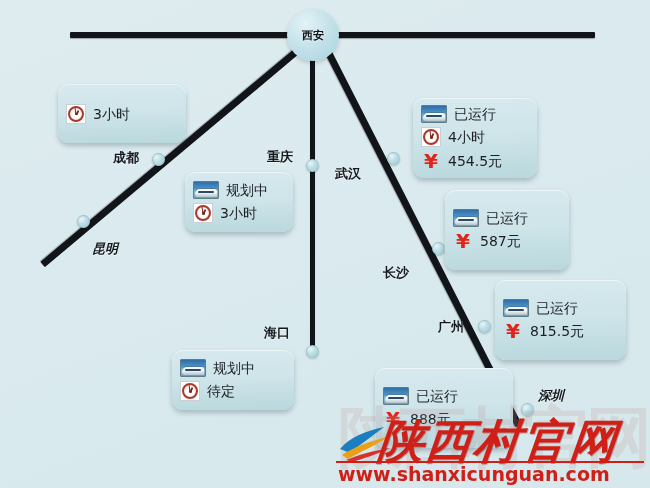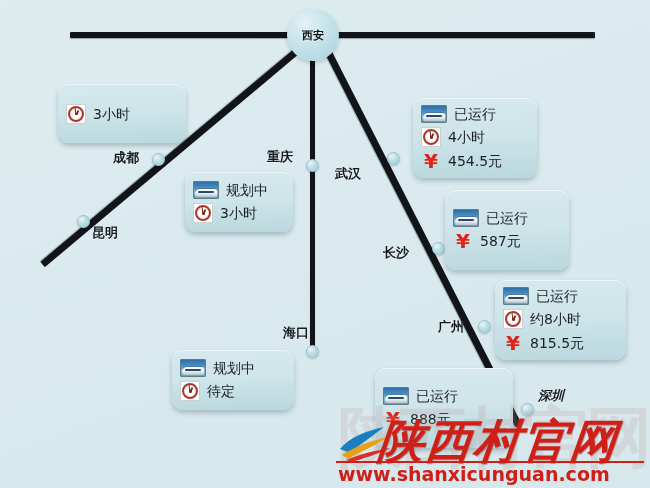--- a/index.html
+++ b/index.html
@@ -246,25 +246,25 @@
   <div class="station-dot" style="left:152px; top:153px;"></div>
   <div class="station-dot" style="left:77px;  top:215px;"></div>
   <div class="station-dot" style="left:306px; top:159px;"></div>
   <div class="station-dot" style="left:306px; top:345px;"></div>
   <div class="station-dot" style="left:387px; top:152px;"></div>
   <div class="station-dot" style="left:432px; top:242px;"></div>
   <div class="station-dot" style="left:478px; top:320px;"></div>
   <div class="station-dot" style="left:521px; top:403px;"></div>
 
   <div class="city-label" style="left:113px; top:149px;">成都</div>
-  <div class="city-label" style="left:92px;  top:224px;">昆明</div>
+  <div class="city-label" style="left:92px;  top:240px;font-style:italic;">昆明</div>
   <div class="city-label" style="left:267px; top:148px;">重庆</div>
-  <div class="city-label" style="left:264px; top:324px;margin-left:19px;">海口</div>
+  <div class="city-label" style="left:264px; top:324px;">海口</div>
   <div class="city-label" style="left:335px; top:165px;">武汉</div>
-  <div class="city-label" style="left:383px; top:244px;">长沙</div>
+  <div class="city-label" style="left:383px; top:264px;">长沙</div>
   <div class="city-label" style="left:438px; top:318px;">广州</div>
   <div class="city-label" style="left:538px; top:387px;font-style:italic;">深圳</div>
 
   <div class="callout" style="left:58px; top:84px; width:128px; height:59px;">
     <div class="crow">
       <span class="icon-clock">
         <span class="face"></span>
           <span class="hand-h"></span>
           <span class="hand-m"></span>
           <span class="pin"></span>
@@ -333,29 +333,20 @@
     <div class="crow">
       <span class="icon-yuan">¥</span>
       <span class="crow-text price">587元</span>
     </div>
   </div>
 
   <div class="callout" style="left:495px; top:280px; width:131px; height:80px;">
     <div class="crow">
       <span class="icon-train"></span>
       <span class="crow-text">已运行</span>
-    </div>
-    <div class="crow">
-      <span class="icon-clock">
-        <span class="face"></span>
-          <span class="hand-h"></span>
-          <span class="hand-m"></span>
-          <span class="pin"></span>
-      </span>
-      <span class="crow-text">约8小时</span>
     </div>
     <div class="crow">
       <span class="icon-yuan">¥</span>
       <span class="crow-text price">815.5元</span>
     </div>
   </div>
 
   <div class="callout" style="left:375px; top:368px; width:138px; height:80px;">
     <div class="crow">
       <span class="icon-train"></span>

